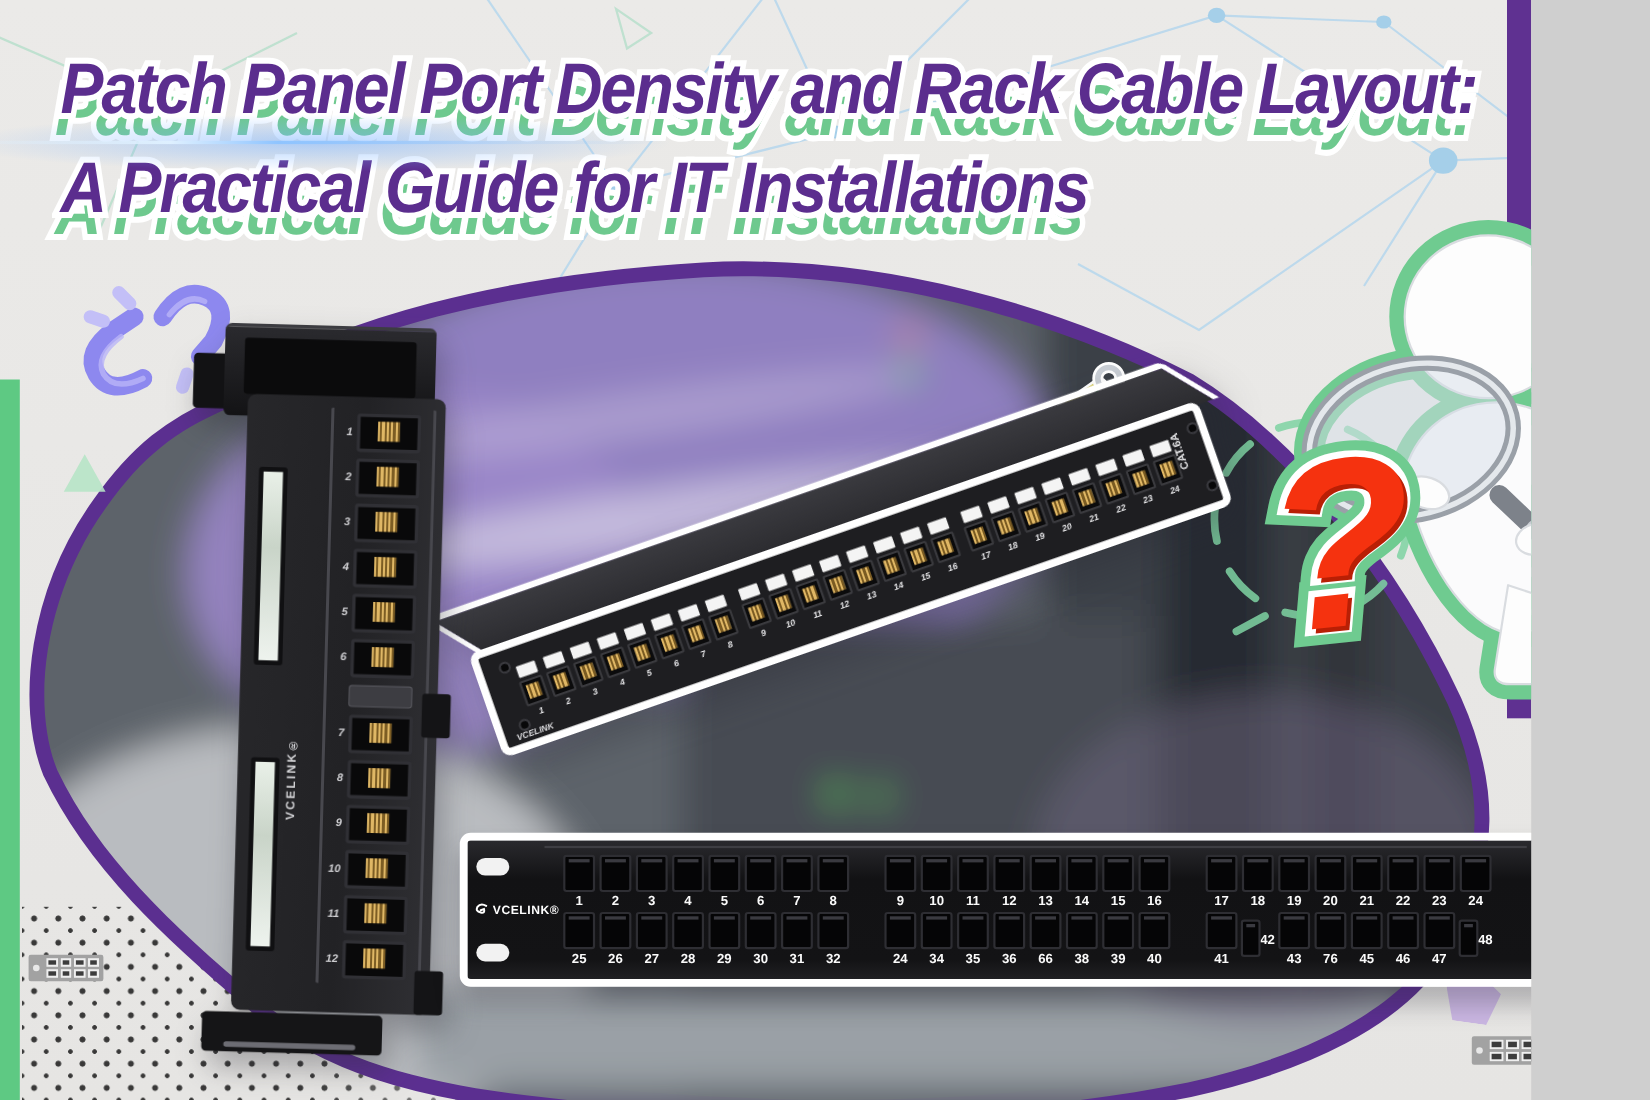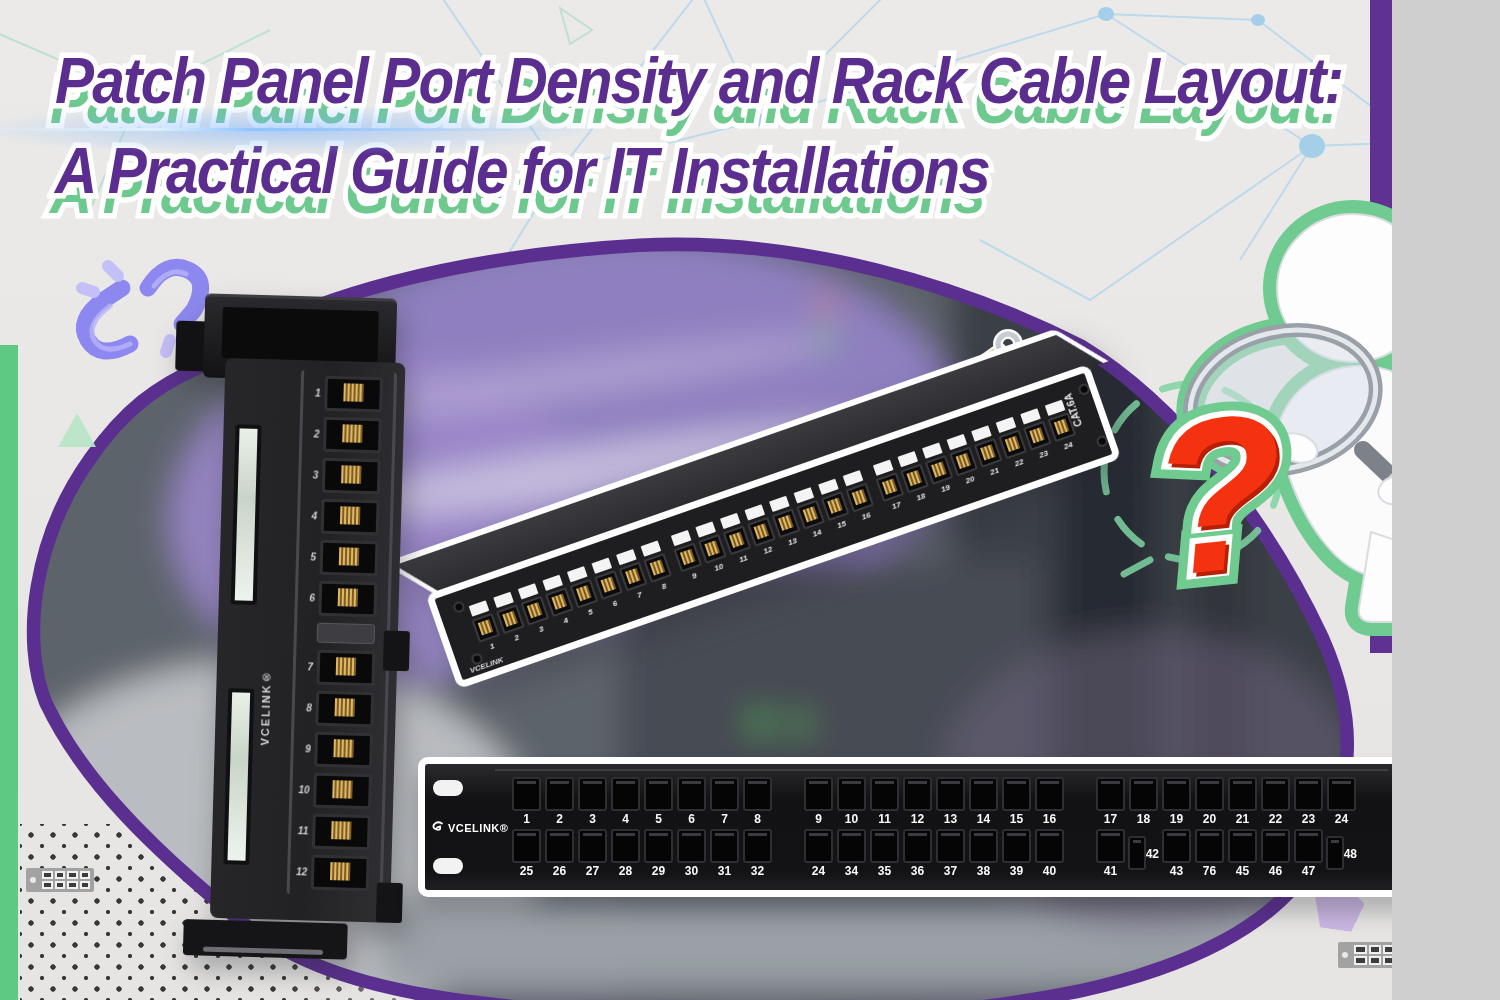--- a/index.html
+++ b/index.html
@@ -609,21 +609,21 @@
             <span class="cell cell-jack5" style="display:flex;flex-direction:column;align-items:center;">
               <i class="jack5"></i>
               <b class="n5">35</b>
             </span>
             <span class="cell cell-jack5" style="display:flex;flex-direction:column;align-items:center;justify-content:space-between;">
               <i class="jack5"></i>
               <b class="n5">36</b>
             </span>
             <span class="cell cell-jack5" style="display:flex;flex-direction:column;align-items:center;">
               <i class="jack5"></i>
-              <b class="n5">37</b>
+              <b class="n5">66</b>
             </span>
             <span class="cell cell-jack5" style="display:flex;flex-direction:column;align-items:center;">
               <i class="jack5"></i>
               <b class="n5">38</b>
             </span>
             <span class="cell cell-jack5" style="display:flex;flex-direction:column;align-items:center;">
               <i class="jack5"></i>
               <b class="n5">39</b>
             </span>
             <span class="cell cell-jack5" style="display:flex;flex-direction:column;align-items:center;">

